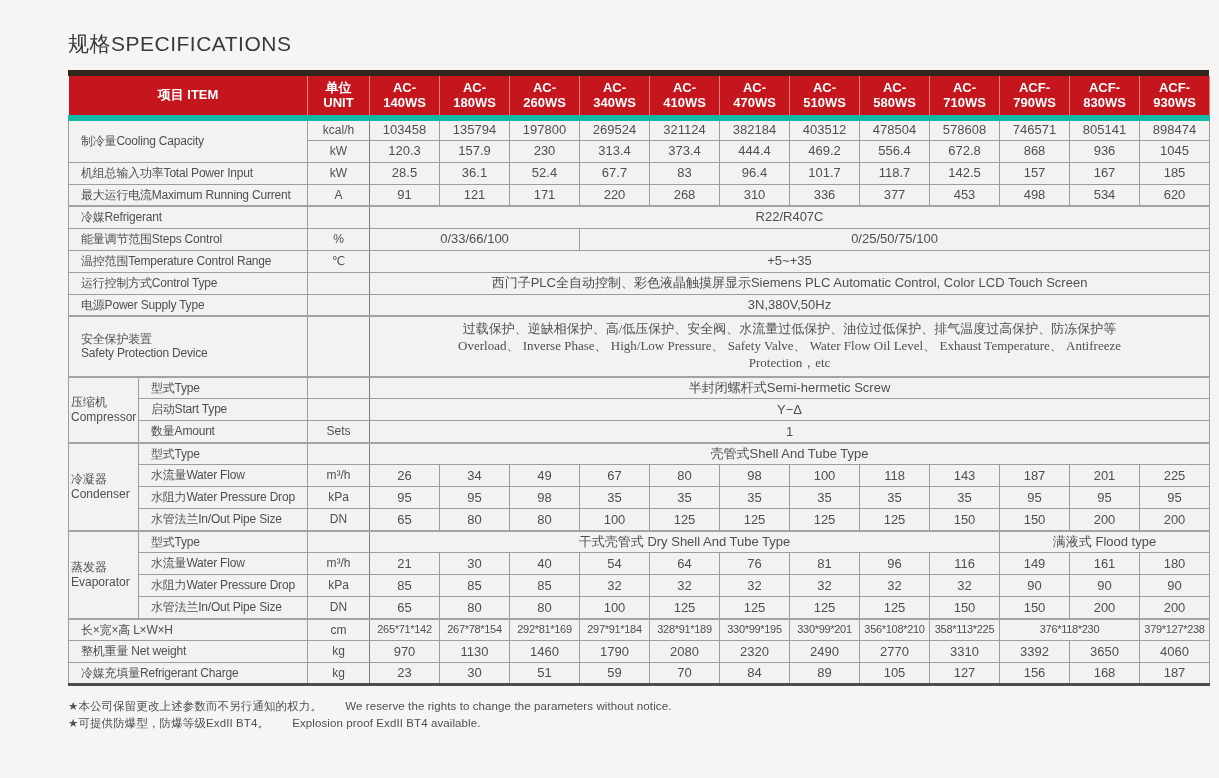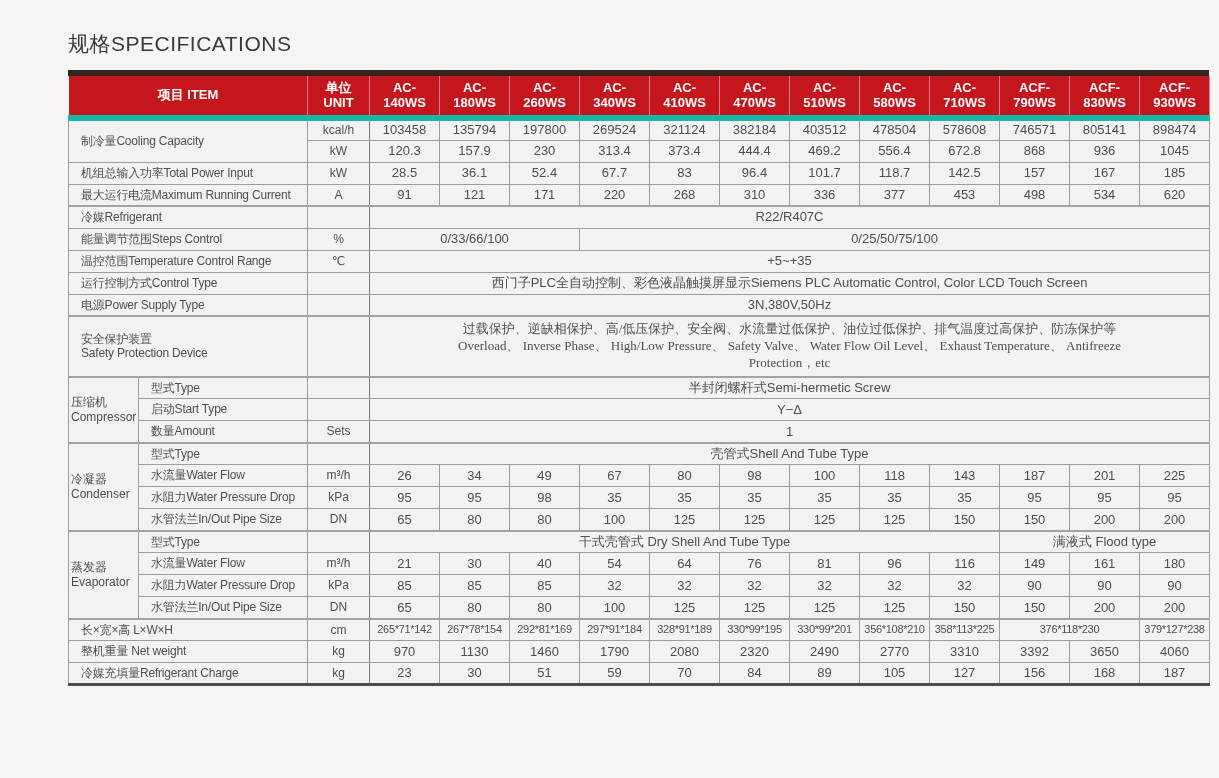--- a/index.html
+++ b/index.html
@@ -838,14 +838,16 @@
             <div class="ln">168</div>
           </td>
           <td class="value-cell">
             <div class="ln">187</div>
           </td>
         </tr>
       </tbody>
   </table>
 
   <div class="footnotes">
+    <div class="footnote">★本公司保留更改上述参数而不另行通知的权力。　　We reserve the rights to change the parameters without notice.</div>
+    <div class="footnote">★可提供防爆型，防爆等级ExdII BT4。　　Explosion proof ExdII BT4 available.</div>
   </div>
 </div>
 
 </body></html>

